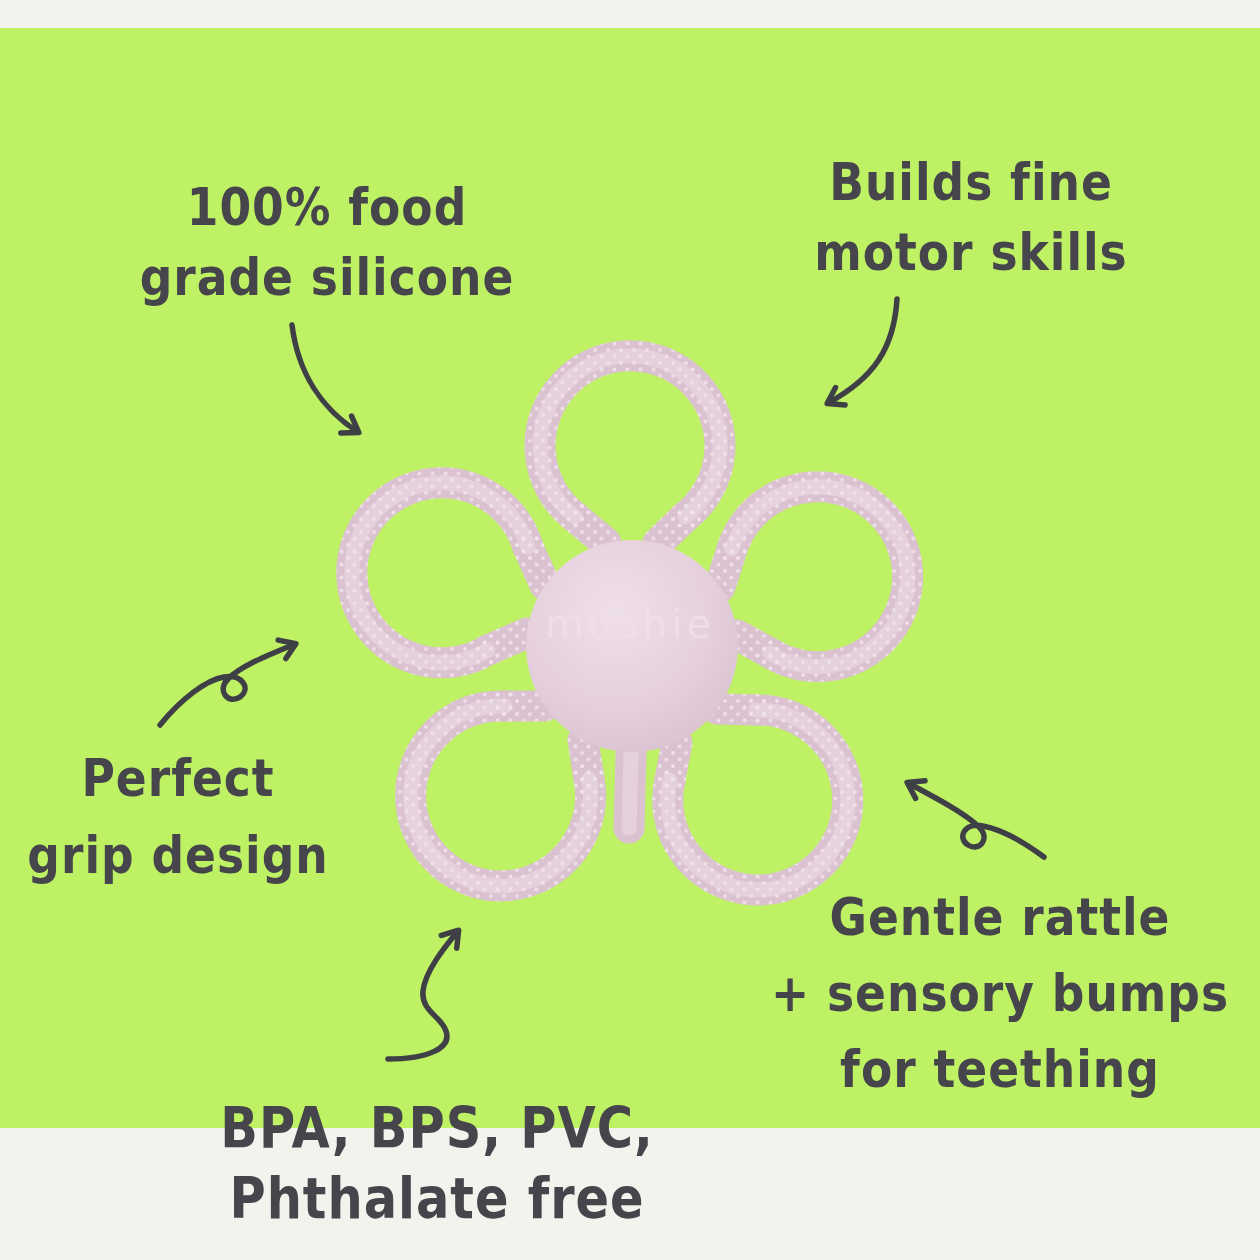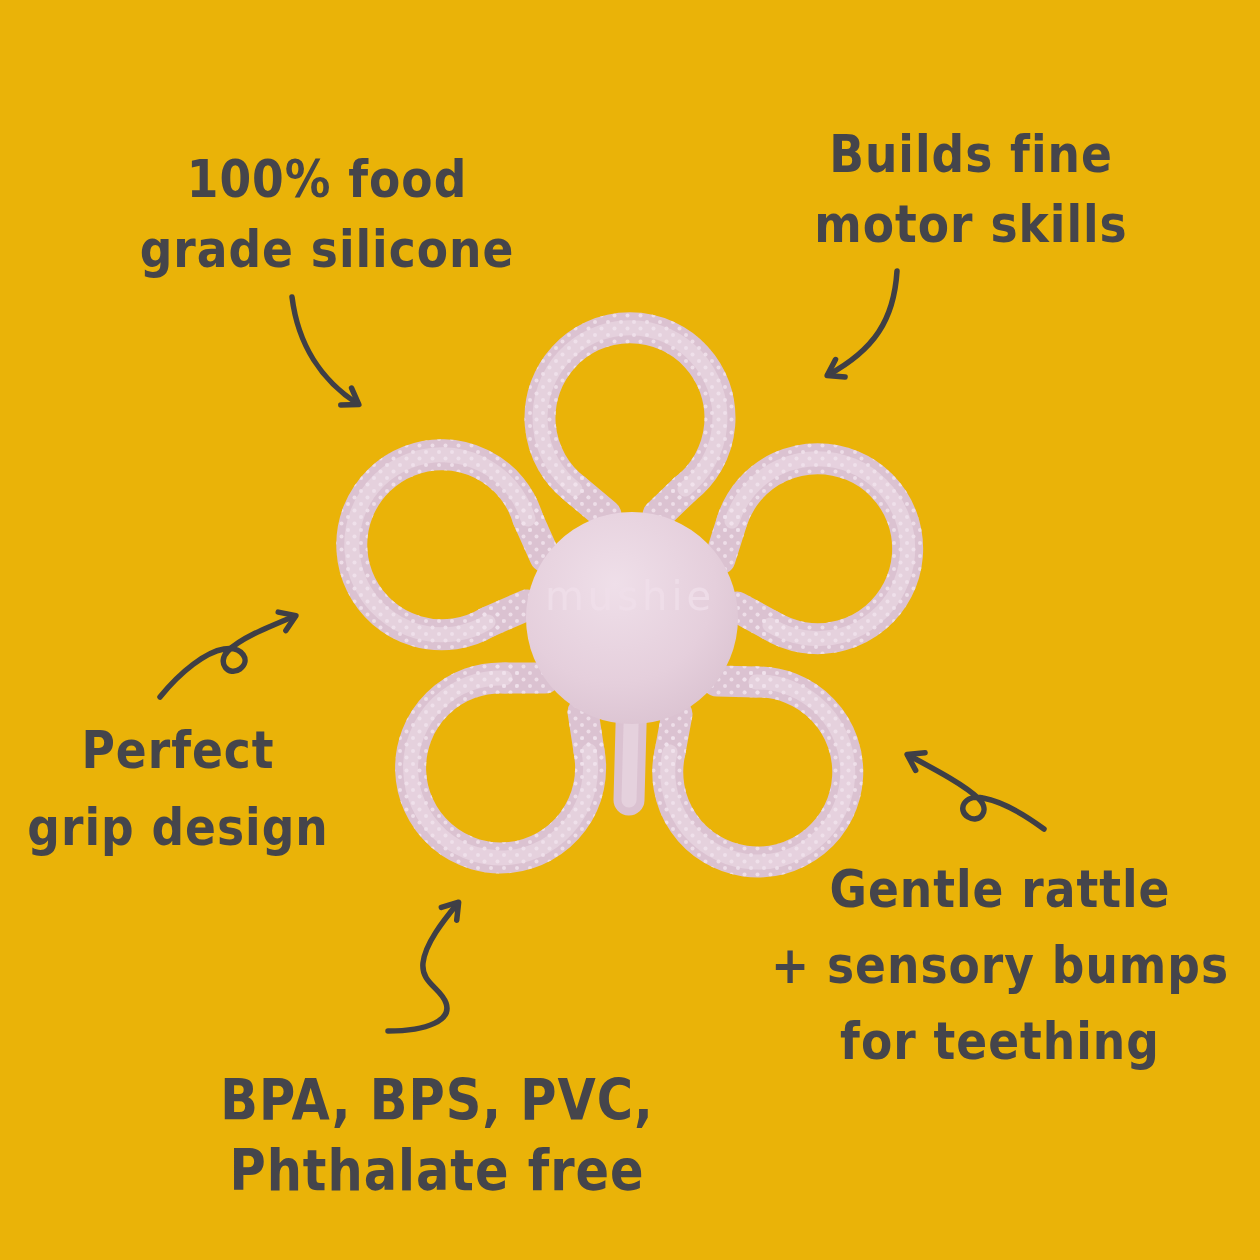--- a/index.html
+++ b/index.html
@@ -9,22 +9,23 @@
   body {
     width: 1260px;
     height: 1260px;
     background: #f4f2ec;
     overflow: hidden;
     font-family: "DejaVu Sans", sans-serif;
   }
   .stage {
     position: relative;
     width: 1260px;
-    height: 1260px;
-    background: #eab308;
+    height: 1100px;
+    background: #bef264;
+    margin-top: 28px;
   }
   .flower-svg {
     position: absolute;
     left: 0;
     top: 0;
     width: 1260px;
     height: 1260px;
   }
   .annotation {
     position: absolute;

